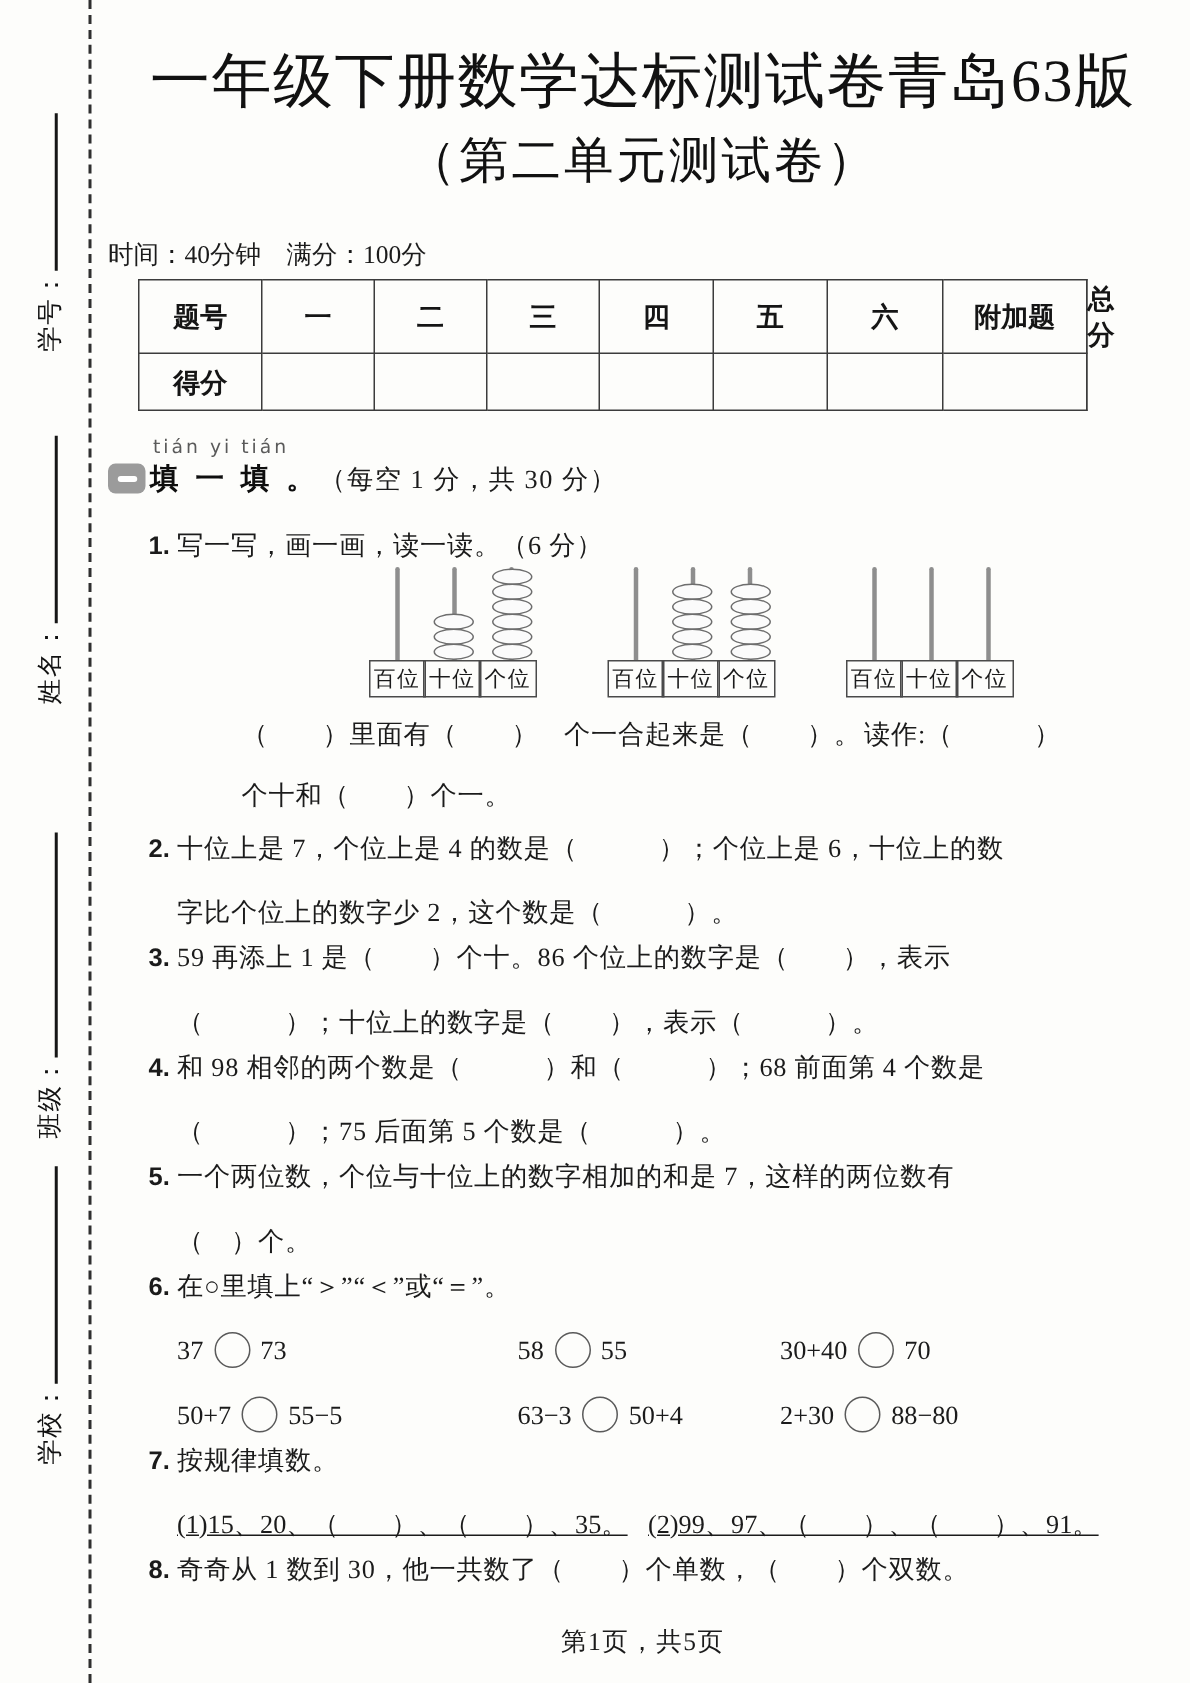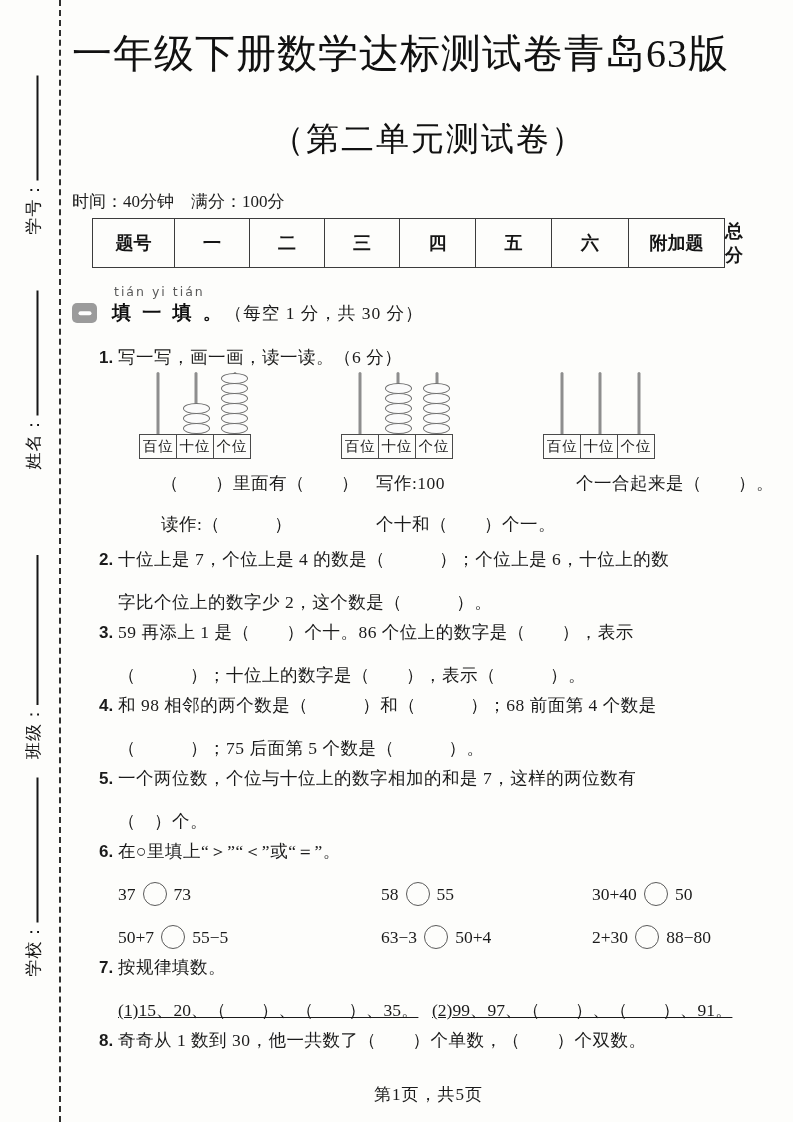--- a/index.html
+++ b/index.html
@@ -14,69 +14,69 @@
   
   .cutline { position:absolute; left:59px; top:0; height:100%; border-left:2.5px dashed #2f2f2f; }
   .side-field {
     position:absolute; left:33px; white-space:nowrap;
     transform:translate(-50%,-50%) rotate(-90deg);
     font-size:17px; color:#111; letter-spacing:1px;
   }
   .side-field .uline { display:inline-block; border-bottom:2px solid #161616; height:4px; }
   
   .main { position:absolute; left:72px; top:0; width:713px; height:100%; }
-  .title { margin-top:26px; text-align:left; font-size:40px; letter-spacing:1px; color:#111;font-family:Liberation Serif, serif; }
-  .subtitle { margin-top:36px; text-align:center; font-size:33px; letter-spacing:2px; color:#111; }
+  .title { margin-top:26px; text-align:center; font-size:40px; letter-spacing:1px; color:#111;font-family:Liberation Serif, serif; }
+  .subtitle { margin-top:4px; text-align:center; font-size:33px; letter-spacing:2px; color:#111; }
   .meta { margin:28px 2px 5px 0; font-size:17px; }
   
   table.score { border-collapse:collapse; margin-left:20px; width:559px; table-layout:fixed; }
   table.score td {
     border:1.6px solid #3c3c3c; height:38px; text-align:center;
     font-family:"Liberation Sans","DejaVu Sans",sans-serif;
     font-weight:bold; font-size:18px; color:#151515;
   }
   
   .sec-row { display:flex; align-items:flex-end; margin-top:16px; }
   .badge {
     position:relative; width:25px; height:20px; border-radius:5px;
     background:#9b9b9b; margin-bottom:3px; flex:0 0 auto;
   }
   .badge-bar { position:absolute; left:50%; top:50%; width:13px; height:3.5px; background:#fff; border-radius:2px; transform:translate(-50%,-50%); }
-  .sec-text { margin-left:15px; }
+  .sec-text { margin-left:3px; }
   .pinyin { font-family:"DejaVu Sans","Liberation Sans",sans-serif; font-size:12.5px; color:#5a5a5a; letter-spacing:2px; margin-left:2px; }
   .sec-title-line { margin-top:1px;text-align:center; }
   .sec-title { font-family:"Liberation Sans","DejaVu Sans",sans-serif; font-weight:bold; font-size:19px; letter-spacing:3px; color:#0e0e0e; }
   .sec-note { font-size:17.5px; letter-spacing:1px; }
   
   .questions { margin-left:46px; margin-top:10px; font-size:17.5px; }
   .q { position:relative; margin-bottom:-13px; }
   .q:last-child { margin-bottom:0; }
   .qnum { position:absolute; left:-19px; top:0; font-family:"Liberation Sans","DejaVu Sans",sans-serif; font-weight:bold; font-size:17px; line-height:43px; }
   .qline { line-height:43px; letter-spacing:0.5px; }
   
-  .fig { display:flex; margin:6px 0 4px 21px; gap:87px; }
+  .fig { display:flex; margin:6px 0 4px 21px; gap:44px;justify-content:center; }
   .abacus { width:115px; }
   .rods { display:flex; }
   .rod-slot { position:relative; width:38.3px; height:62px; display:flex; flex-direction:column; justify-content:flex-end; align-items:center; }
   .rod { position:absolute; left:50%; transform:translateX(-50%); top:0; bottom:0; width:3px; background:#8e8e8e; border-radius:2px 2px 0 0; }
   .bead { position:relative; width:27px; height:11px; border:1.6px solid #6e6e6e; border-radius:50%; background:#fbfbfb; margin-top:-1px; z-index:1; }
   .place-row { display:flex; }
   .pl-cell {
     width:38.3px; height:25px; border:1.4px solid #4a4a4a; margin-left:-1.4px;
     display:flex; align-items:center; justify-content:center;
     font-size:14.5px; letter-spacing:1px;
   }
   .pl-cell:first-child { margin-left:0; }
   
   .ab-answers {
     display:grid; grid-template-columns:215px 200px auto;
     row-gap:17px; margin:12px 0 2px 43px; font-size:17.5px; letter-spacing:0.5px;
   }
   
-  .q6row { display:grid; grid-template-columns:227px 175px auto; line-height:43px;gap:36px; }
+  .q6row { display:grid; grid-template-columns:227px 175px auto; line-height:43px; }
   .cmp-circle { display:inline-block; width:24px; height:24px; border:1.5px solid #5a5a5a; border-radius:50%; vertical-align:-6px; margin:0 7px; background:#fdfdfb; }
   
   .q7line { display:grid; grid-template-columns:314px auto; line-height:43px;text-decoration:underline; }
   
   .footer { position:absolute; bottom:16px; left:0; width:100%; text-align:center; font-size:17px; letter-spacing:1px; }
 </style>
 </head>
 <body>
 
 <div class="cutline"></div>
@@ -117,20 +117,31 @@
       <td>题号</td>
       <td>一</td>
       <td>二</td>
       <td>三</td>
       <td>四</td>
       <td>五</td>
       <td>六</td>
       <td>附加题</td>
       <td>总分</td>
     </tr>
+    <tr>
+      <td>得分</td>
+      <td></td>
+      <td></td>
+      <td></td>
+      <td></td>
+      <td></td>
+      <td></td>
+      <td></td>
+      <td></td>
+    </tr>
   </tbody>
     </table>
 
   <div class="sec-row">
     <span class="badge">
         <span class="badge-bar"></span>
       </span>
     <div class="sec-text">
       <div class="pinyin">tián yi tián</div>
       <div class="sec-title-line">
@@ -217,21 +228,20 @@
         <div class="place-row">
           <div class="pl-cell">百位</div>
           <div class="pl-cell">十位</div>
           <div class="pl-cell">个位</div>
         </div>
       </div>
     </div>
 
     <div class="ab-answers">
       <div>（　　）里面有（　　）</div>
-      <div>写作:100</div>
       <div>个一合起来是（　　）。</div>
       <div>读作:（　　　）</div>
       <div>个十和（　　）个一。</div>
     </div>
 
     <div class="q">
       <span class="qnum">2.</span>
       <div class="qline">十位上是 7，个位上是 4 的数是（　　　）；个位上是 6，十位上的数</div>
       <div class="qline">字比个位上的数字少 2，这个数是（　　　）。</div>
     </div>
@@ -253,21 +263,21 @@
       <div class="qline">一个两位数，个位与十位上的数字相加的和是 7，这样的两位数有</div>
       <div class="qline">（　）个。</div>
     </div>
 
     <div class="q">
       <span class="qnum">6.</span>
       <div class="qline">在○里填上“＞”“＜”或“＝”。</div>
       <div class="q6row">
         <div><span>37</span><span class="cmp-circle"></span><span>73</span></div>
         <div><span>58</span><span class="cmp-circle"></span><span>55</span></div>
-        <div><span>30+40</span><span class="cmp-circle"></span><span>50</span></div>
+        <div><span>30+40</span><span class="cmp-circle"></span><span>70</span></div>
       </div>
       <div class="q6row">
         <div><span>50+7</span><span class="cmp-circle"></span><span>55−5</span></div>
         <div><span>63−3</span><span class="cmp-circle"></span><span>50+4</span></div>
         <div><span>2+30</span><span class="cmp-circle"></span><span>88−80</span></div>
       </div>
     </div>
 
     <div class="q">
       <span class="qnum">7.</span>

